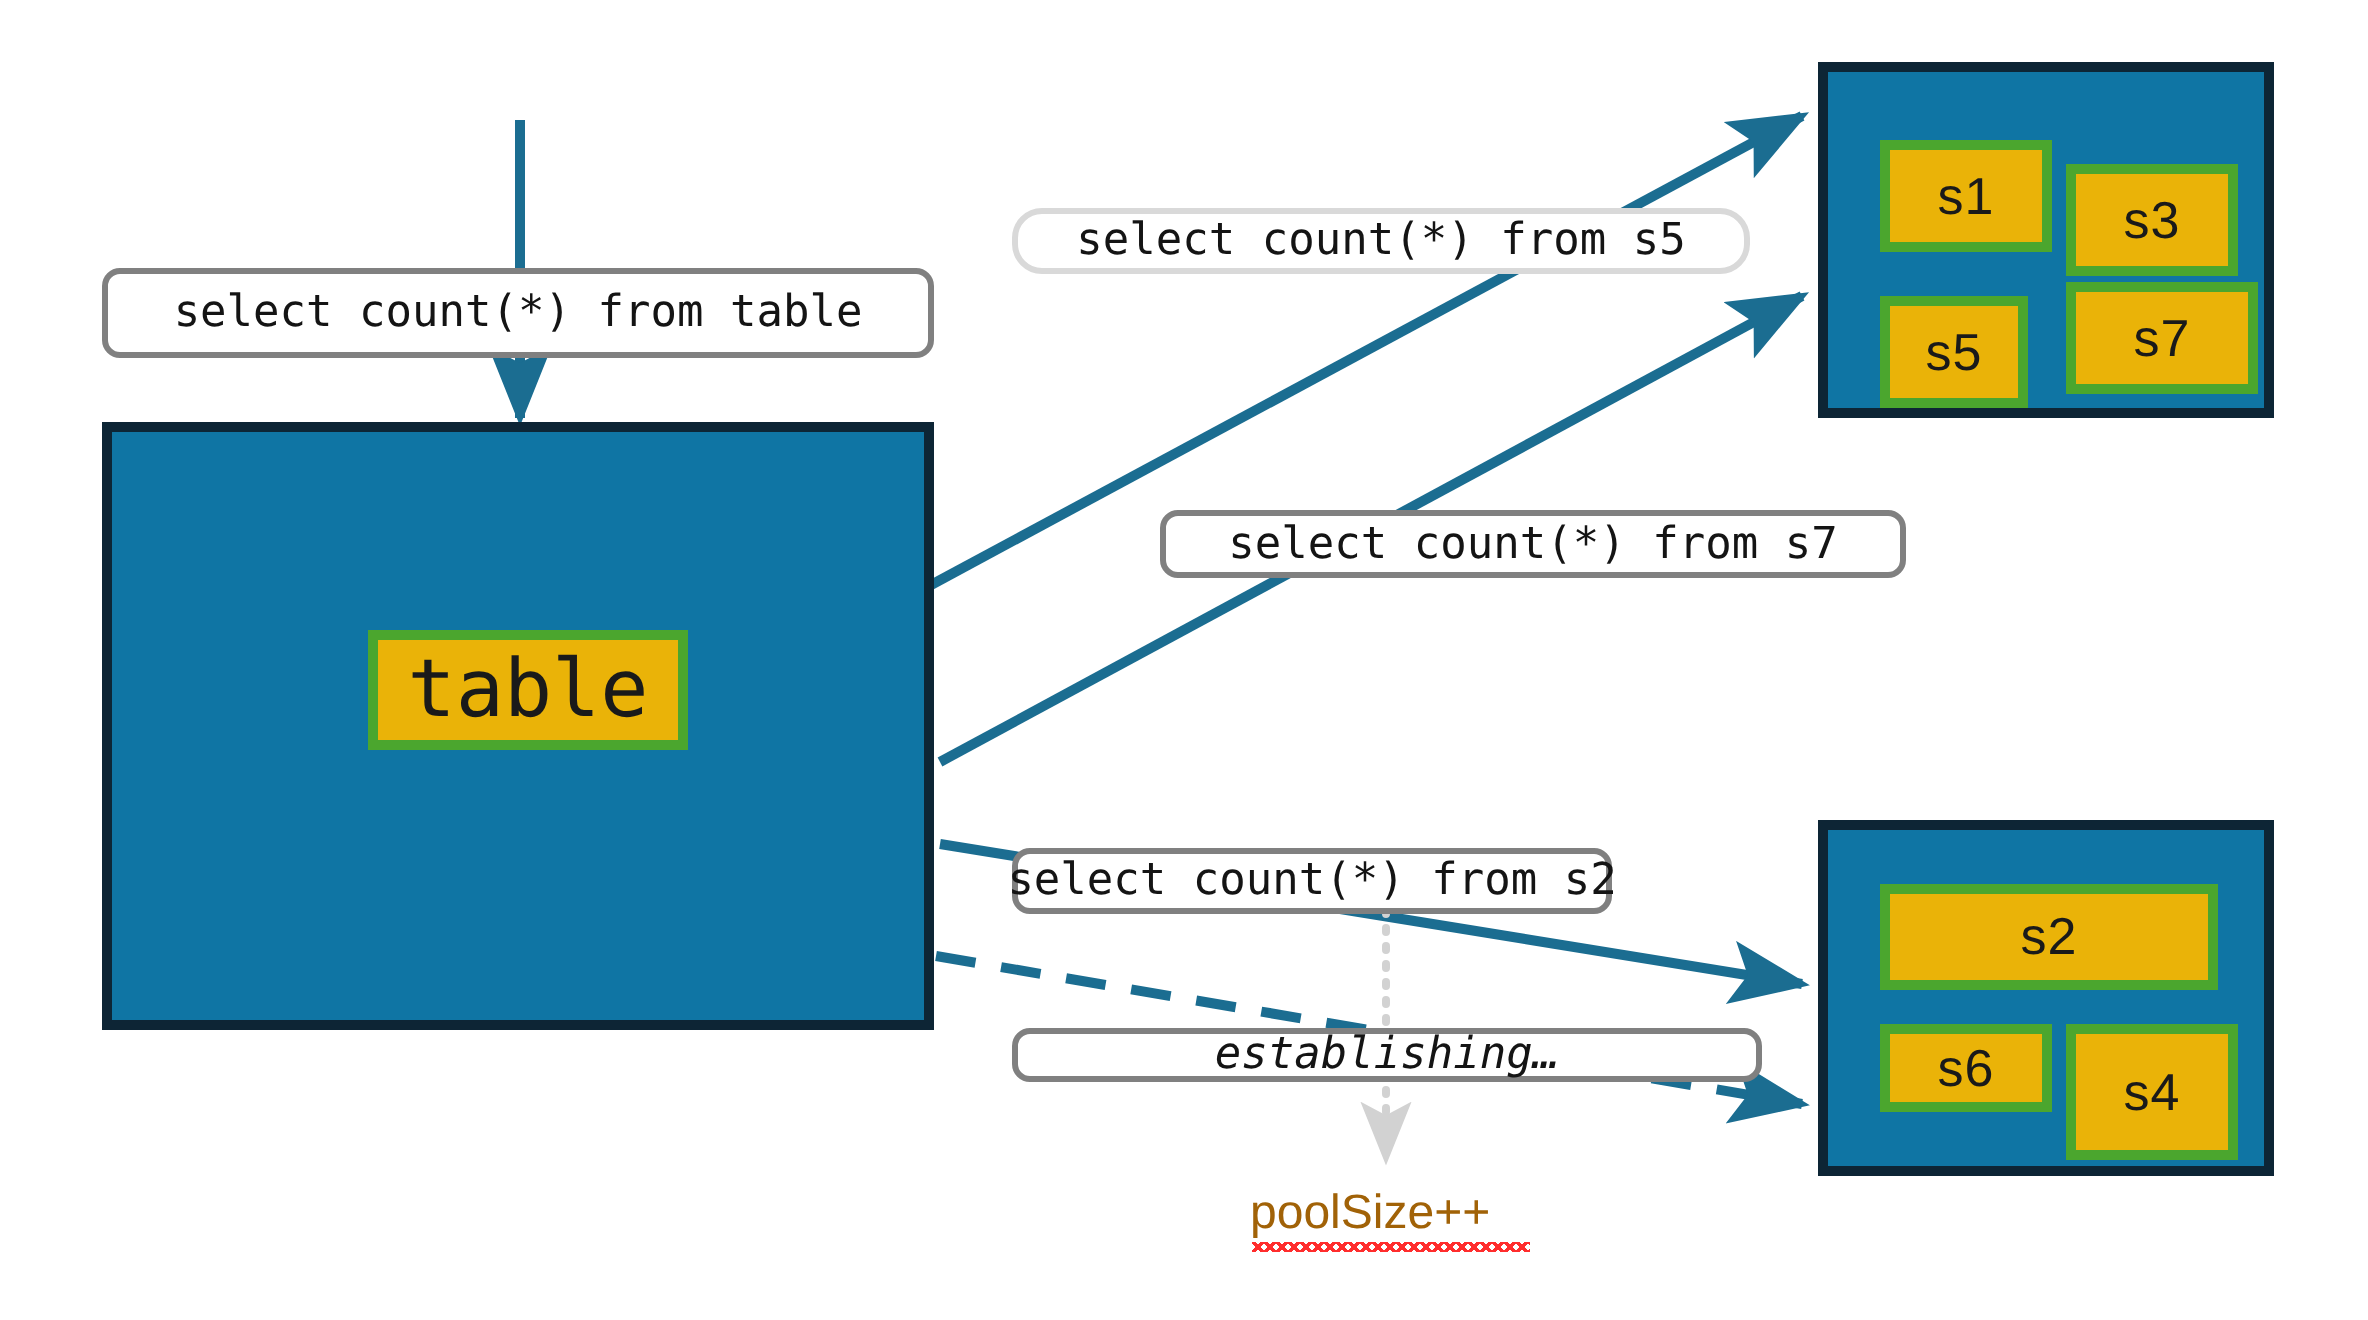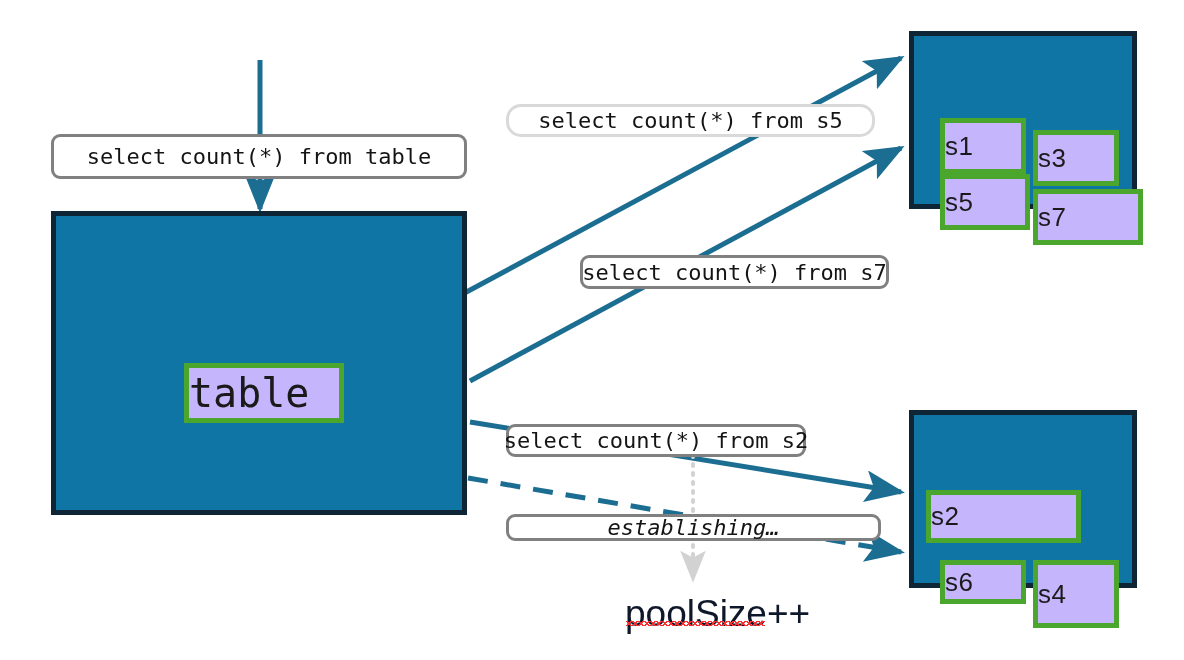--- a/index.html
+++ b/index.html
@@ -28,31 +28,30 @@
 
   
   .server-box {
     position: absolute;
     background: #0f75a4;
     border: 5px solid #0d2535;
     box-sizing: border-box;
   }
   .cell {
     position: absolute;
-    background: #c4b5fd;
+    background: #eab308;
     border: 5px solid #4ba62e;
     box-sizing: border-box;
     display: flex;
     align-items: center;
-    justify-content: flex-start;
+    justify-content: center;
     color: #1a1a1a;
     font-family: "Liberation Sans", sans-serif;
     font-size: 26px;
     letter-spacing: 0.5px;
-    margin-top: 48px;
   }
   .cell.mono {
     font-family: "DejaVu Sans Mono", monospace;
     font-size: 40px;
     letter-spacing: 0;
   }
 
   
   .chip {
     position: absolute;
@@ -69,22 +68,22 @@
     white-space: nowrap;
   }
   .chip.light {
     border-color: #d9d9d9;
   }
 
   
   .ghost-text {
     position: absolute;
     font-family: "Liberation Sans", sans-serif;
-    font-size: 37px;
-    color: #0f172a;
+    font-size: 24px;
+    color: #a16207;
     white-space: nowrap;
   }
   .squiggle {
     position: absolute;
     height: 5px;
     background-repeat: repeat-x;
     background-size: 6px 5px;
     background-image:
       linear-gradient(135deg, transparent 40%, #ff2d2d 40%, #ff2d2d 60%, transparent 60%),
       linear-gradient(45deg,  transparent 40%, #ff2d2d 40%, #ff2d2d 60%, transparent 60%);
@@ -126,21 +125,21 @@
     <div class="cell mono" style="left:128px; top:99px; width:160px; height:60px;">
       <span>table</span>
     </div>
   </div>
 
   <div class="chip light" style="left:506px; top:104px; width:369px; height:33px;border-radius:15px;">
     <span>select count(*) from s5</span>
   </div>
 
 
-  <div class="chip" style="left:580px; top:255px; width:309px; height:34px;">
+  <div class="chip" style="left:580px; top:255px; width:373px; height:34px;">
     <span>select count(*) from s7</span>
   </div>
 
   <div class="chip" style="left:506px; top:424px; width:300px; height:33px;align-items:center;">
     <span>select count(*) from s2</span>
   </div>
 
   <div class="chip" style="left:506px; top:514px; width:375px; height:27px;font-style:italic;">
     <span>establishing…</span>
   </div>
@@ -150,30 +149,30 @@
   </div>
   <div class="squiggle" style="left:626px; top:621px; width:139px;"></div>
 
   <div class="server-box" style="left:909px; top:31px; width:228px; height:178px;">
     <div class="cell" style="left:26px; top:34px; width:86px; height:56px;">
       <span>s1</span>
     </div>
     <div class="cell" style="left:119px; top:46px; width:86px; height:56px;">
       <span>s3</span>
     </div>
-    <div class="cell" style="left:26px; top:90px; width:90px; height:56px;">
+    <div class="cell" style="left:26px; top:112px; width:74px; height:56px;">
       <span>s5</span>
     </div>
-    <div class="cell" style="left:119px; top:105px; width:110px; height:56px;">
+    <div class="cell" style="left:119px; top:105px; width:96px; height:56px;">
       <span>s7</span>
     </div>
   </div>
 
   <div class="server-box" style="left:909px; top:410px; width:228px; height:178px;">
-    <div class="cell" style="left:12px; top:27px; width:155px; height:53px;">
+    <div class="cell" style="left:26px; top:27px; width:169px; height:53px;">
       <span>s2</span>
     </div>
     <div class="cell" style="left:26px; top:97px; width:86px; height:44px;">
       <span>s6</span>
     </div>
     <div class="cell" style="left:119px; top:97px; width:86px; height:68px;">
       <span>s4</span>
     </div>
   </div>
 

